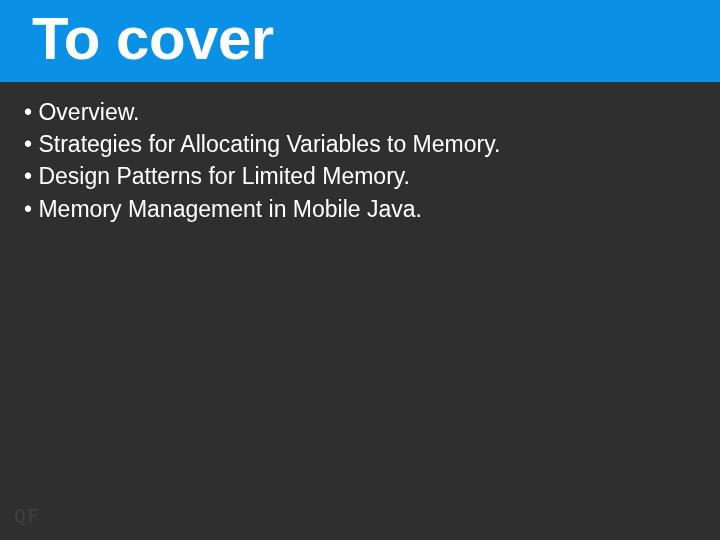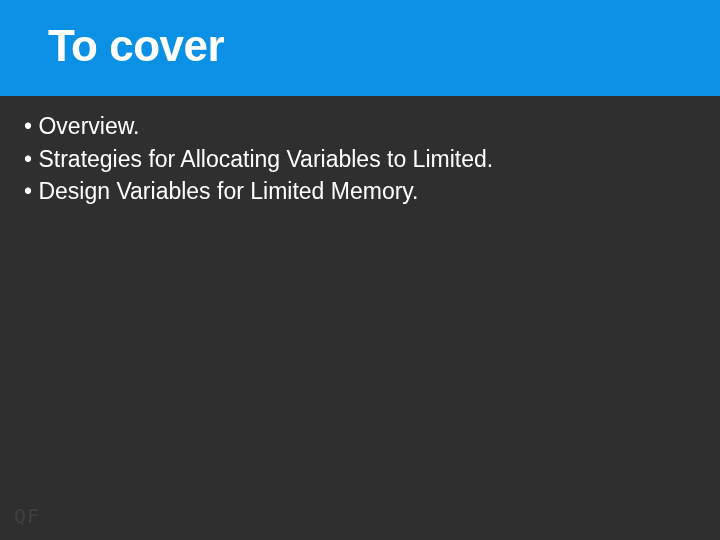--- a/index.html
+++ b/index.html
@@ -16,24 +16,24 @@
     background: #2f2f2f;
     position: relative;
     box-sizing: border-box;
   }
   .title-bar {
     background: #0a90e4;
     padding: 6px 0 10px 32px;
     box-sizing: border-box;
   }
   .title-bar h1 {
-    margin: 16px;
+    margin: 0;
     color: #ffffff;
     font-weight: 700;
-    font-size: 44px;
+    font-size: 60px;
     line-height: 1.1;
     letter-spacing: -0.5px;
     font-family: "Segoe UI", "Segoe UI Semibold", Arial, sans-serif;
   }
   .body-area {
     padding: 14px 24px 0 24px;
     box-sizing: border-box;
   }
   .body-area ul {
     list-style: none;
@@ -65,18 +65,19 @@
 </head>
 <body>
 
 <div class="slide">
   <div class="title-bar">
     <h1>To cover</h1>
   </div>
   <div class="body-area">
     <ul>
       <li>Overview.</li>
-      <li>Strategies for Allocating Variables to Limited.</li>
-      <li>Design Variables for Limited Memory.</li>
+      <li>Strategies for Allocating Variables to Memory.</li>
+      <li>Design Patterns for Limited Memory.</li>
+      <li>Memory Management in Mobile Java.</li>
     </ul>
   </div>
   <div class="footer-mark">QF</div>
 </div>
 
 </body></html>

